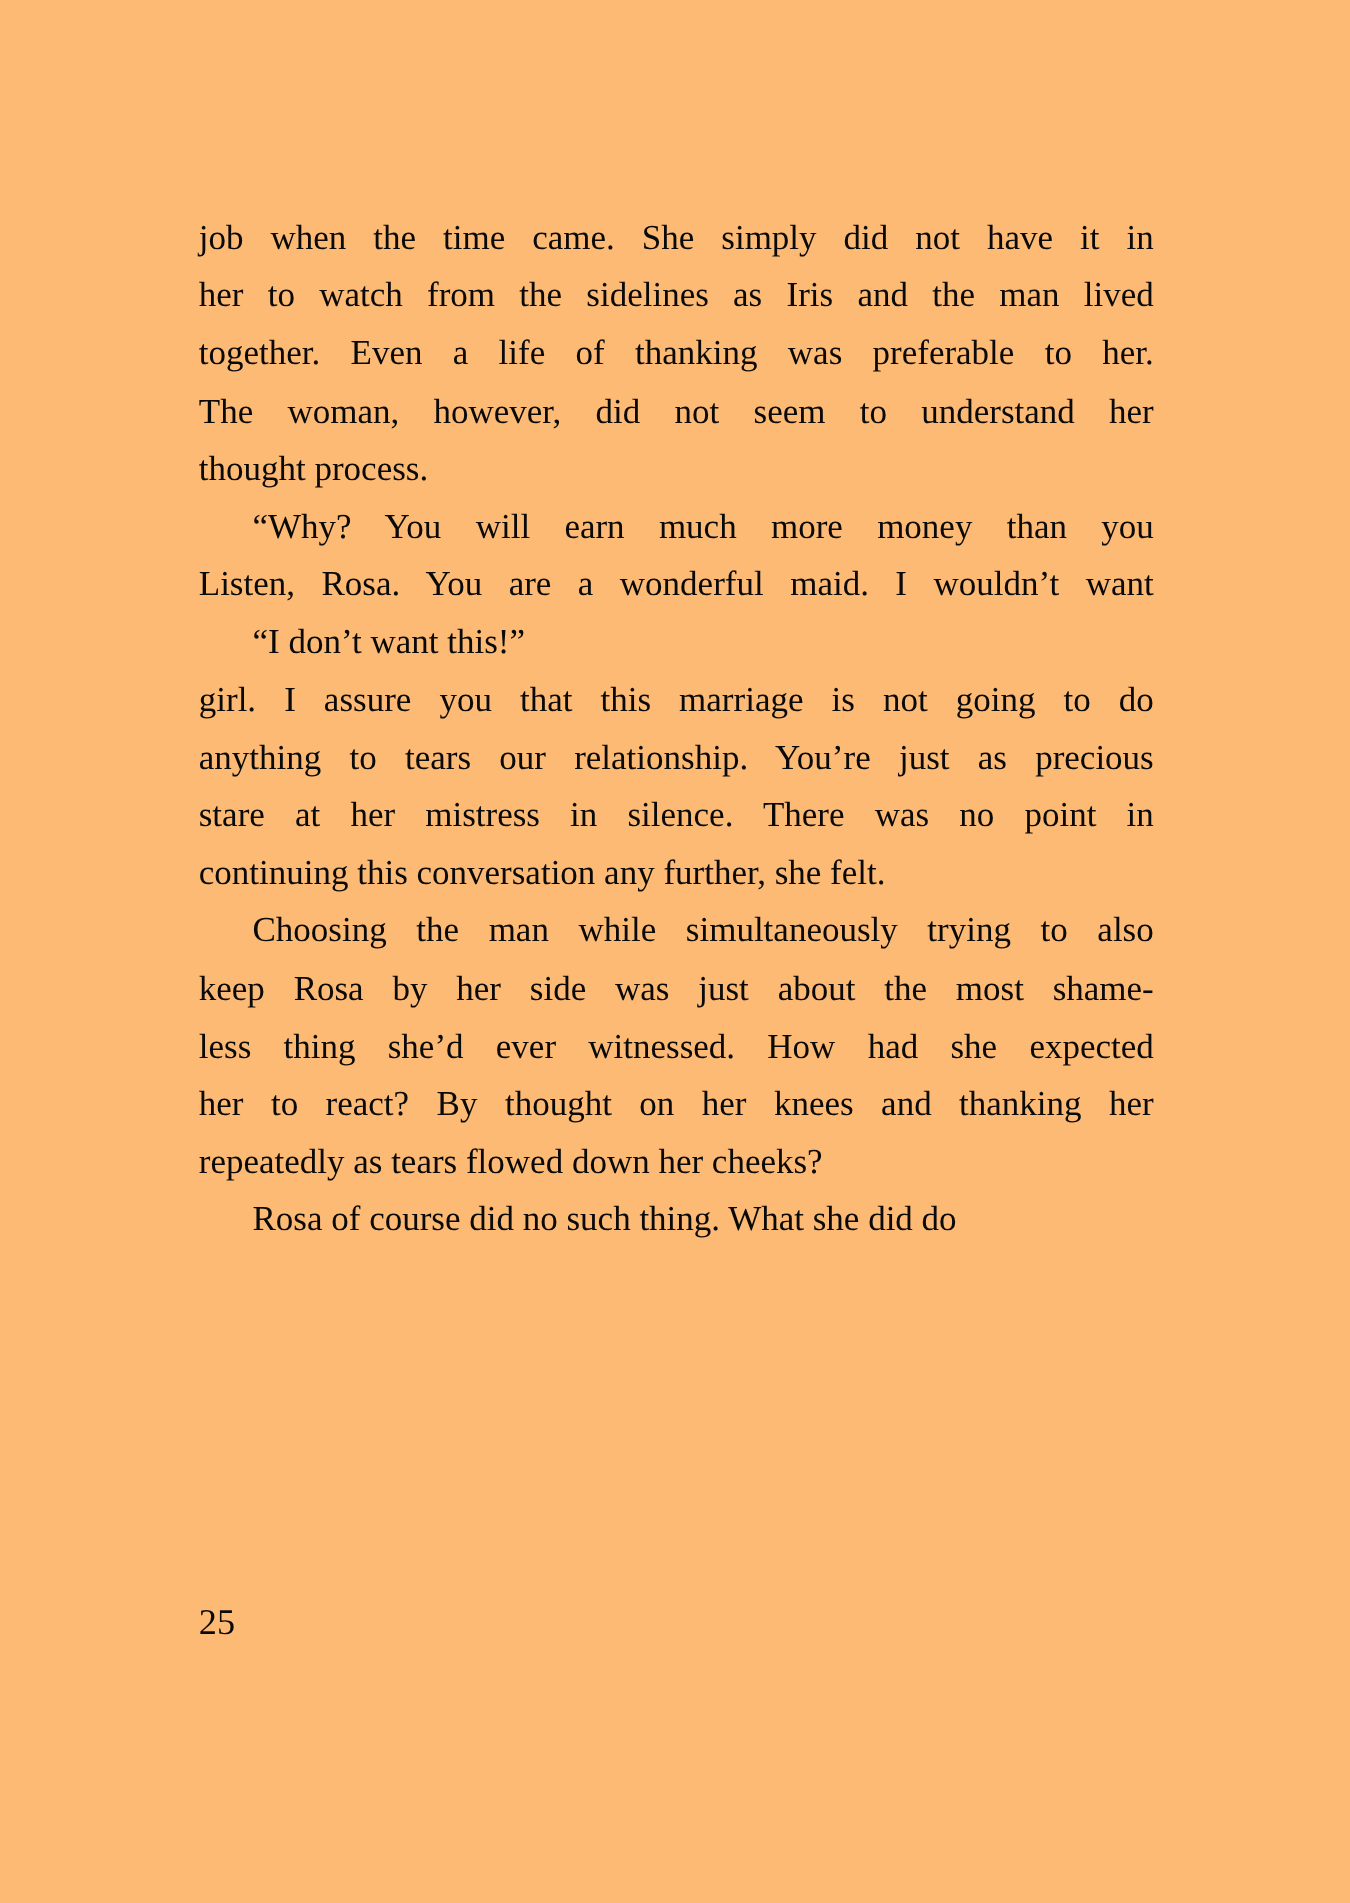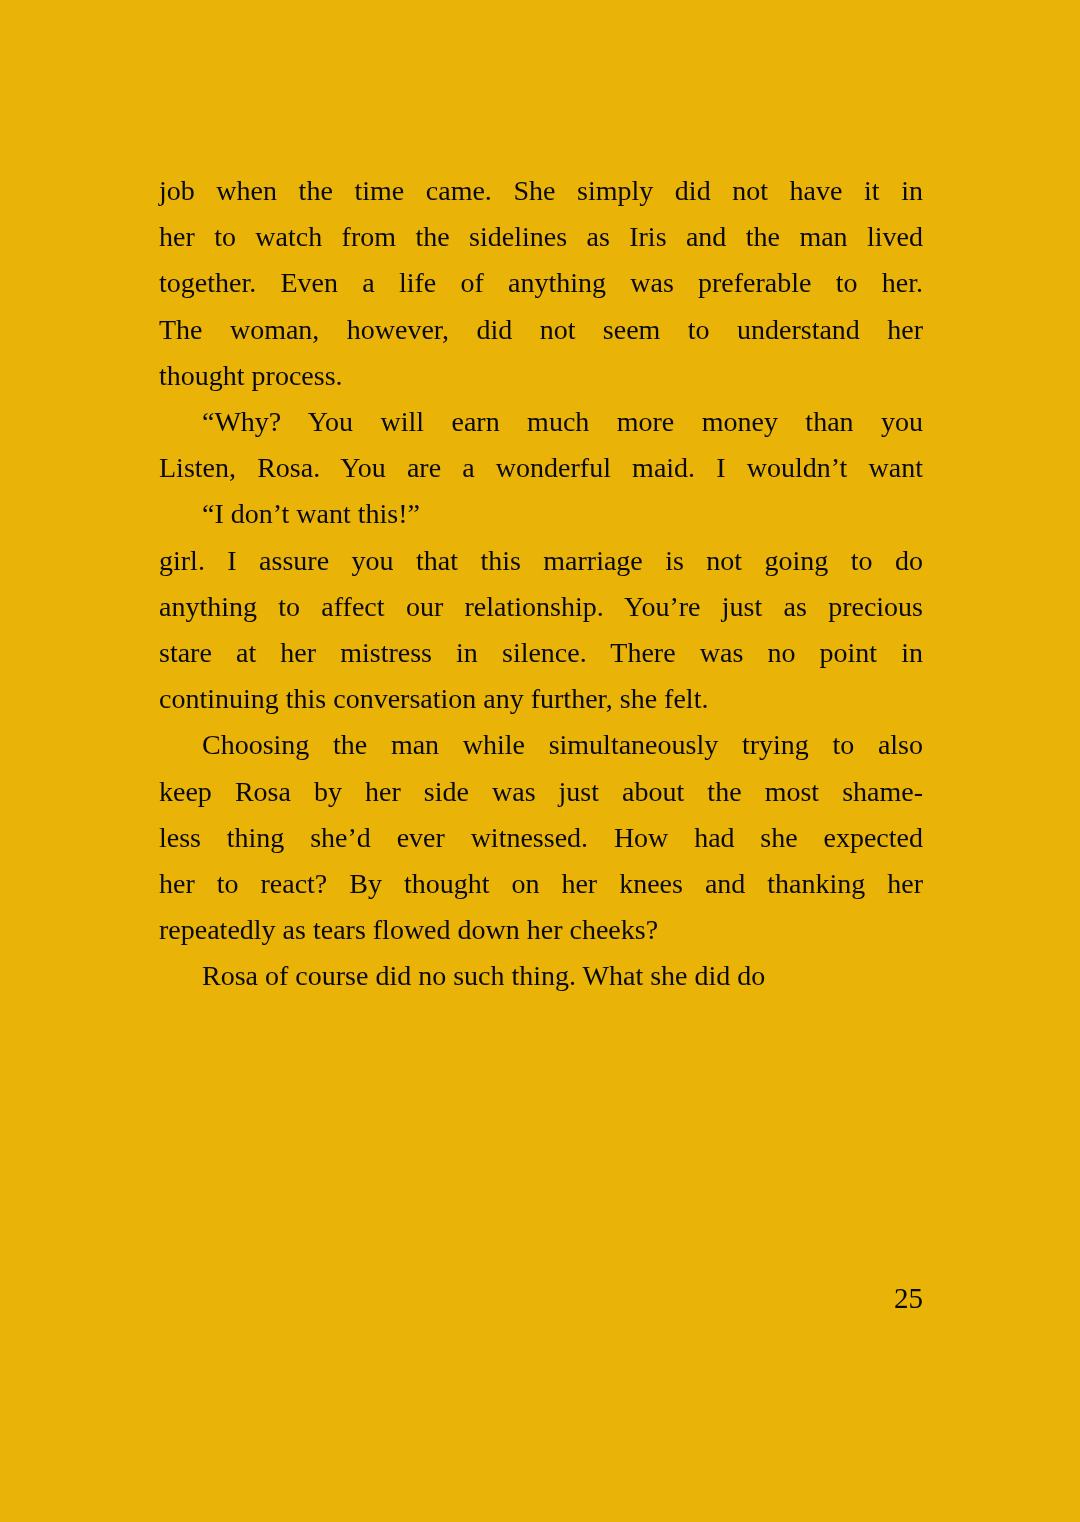--- a/index.html
+++ b/index.html
@@ -11,21 +11,21 @@
     height: 1522px;
     background: #ffffff;
     font-family: "Liberation Serif", "DejaVu Serif", serif;
     color: #0a0a0a;
     position: relative;
     overflow: hidden;
   }
   .book-page {
     position: absolute;
     inset: 0;
-    background: #eab308;
+    background: #fdba74;
   }
   .text-block {
     position: absolute;
     left: 159px;
     top: 168px;
     width: 764px;
   }
   .paragraph {
     margin: 0;
     padding: 0;
@@ -42,48 +42,48 @@
     text-align-last: left;
   }
   .line.indent {
     text-indent: 43px;
   }
   .page-number {
     position: absolute;
     left: 159px;
     top: 1281px;
     width: 764px;
-    text-align: right;
+    text-align: left;
     font-size: 29px;
     line-height: 1.2;
     color: #0a0a0a;
   }
 </style>
 </head>
 <body>
 
 <div class="book-page">
   <div class="text-block">
       <div class="paragraph">
         <div class="line">job when the time came. She simply did not have it in</div>
         <div class="line">her to watch from the sidelines as Iris and the man lived</div>
-        <div class="line">together. Even a life of anything was preferable to her.</div>
+        <div class="line">together. Even a life of thanking was preferable to her.</div>
         <div class="line">The woman, however, did not seem to understand her</div>
         <div class="line last">thought process.</div>
       </div>
       <div class="paragraph">
         <div class="line indent">“Why? You will earn much more money than you</div>
         <div class="line">Listen, Rosa. You are a wonderful maid. I wouldn’t want</div>
       </div>
       <div class="paragraph">
         <div class="line indent last">“I don’t want this!”</div>
       </div>
       <div class="paragraph">
         <div class="line">girl. I assure you that this marriage is not going to do</div>
-        <div class="line">anything to affect our relationship. You’re just as precious</div>
+        <div class="line">anything to tears our relationship. You’re just as precious</div>
       </div>
       <div class="paragraph">
         <div class="line">stare at her mistress in silence. There was no point in</div>
         <div class="line last">continuing this conversation any further, she felt.</div>
       </div>
       <div class="paragraph">
         <div class="line indent">Choosing the man while simultaneously trying to also</div>
         <div class="line">keep Rosa by her side was just about the most shame-</div>
         <div class="line">less thing she’d ever witnessed. How had she expected</div>
         <div class="line">her to react? By thought on her knees and thanking her</div>

